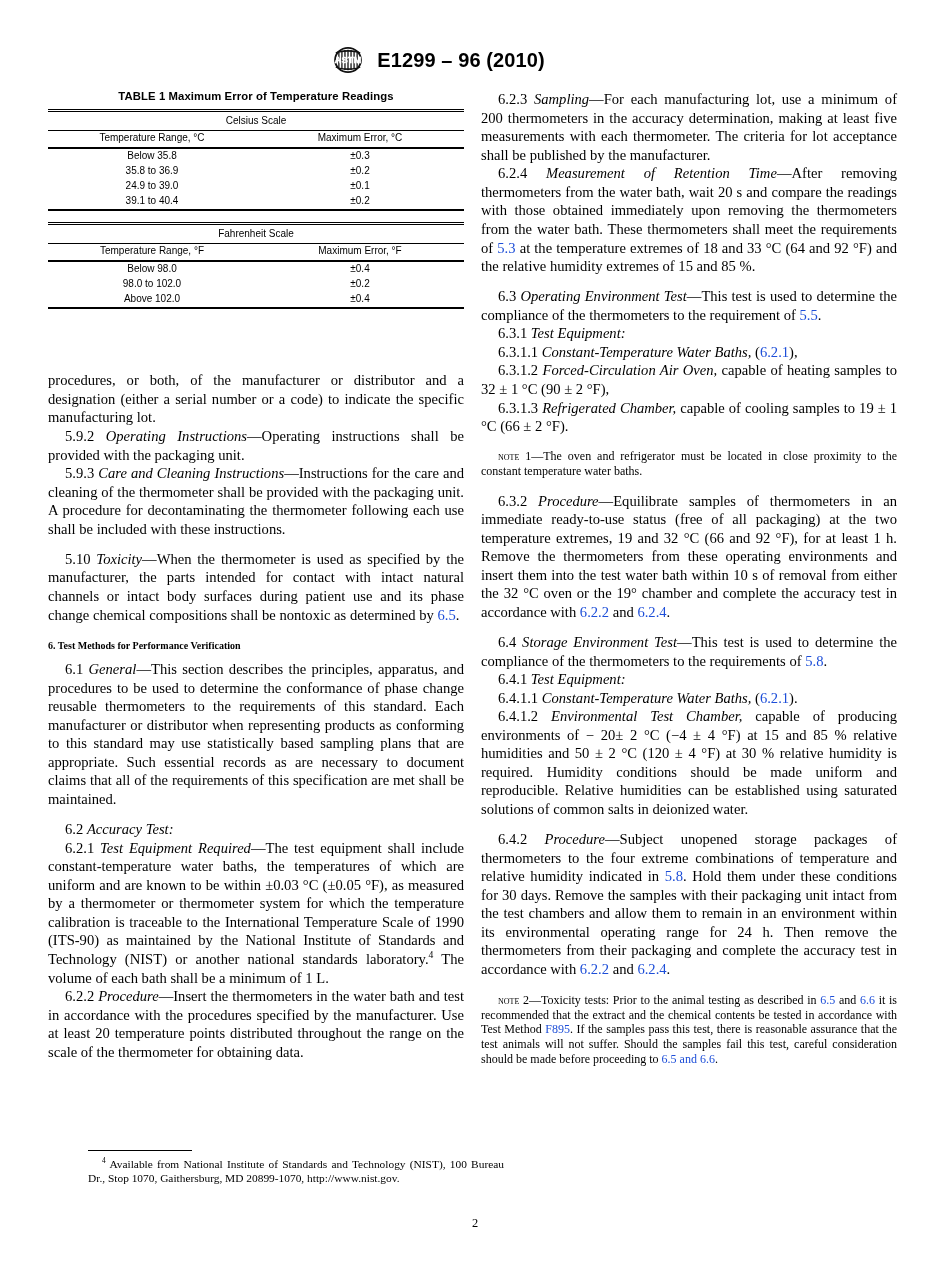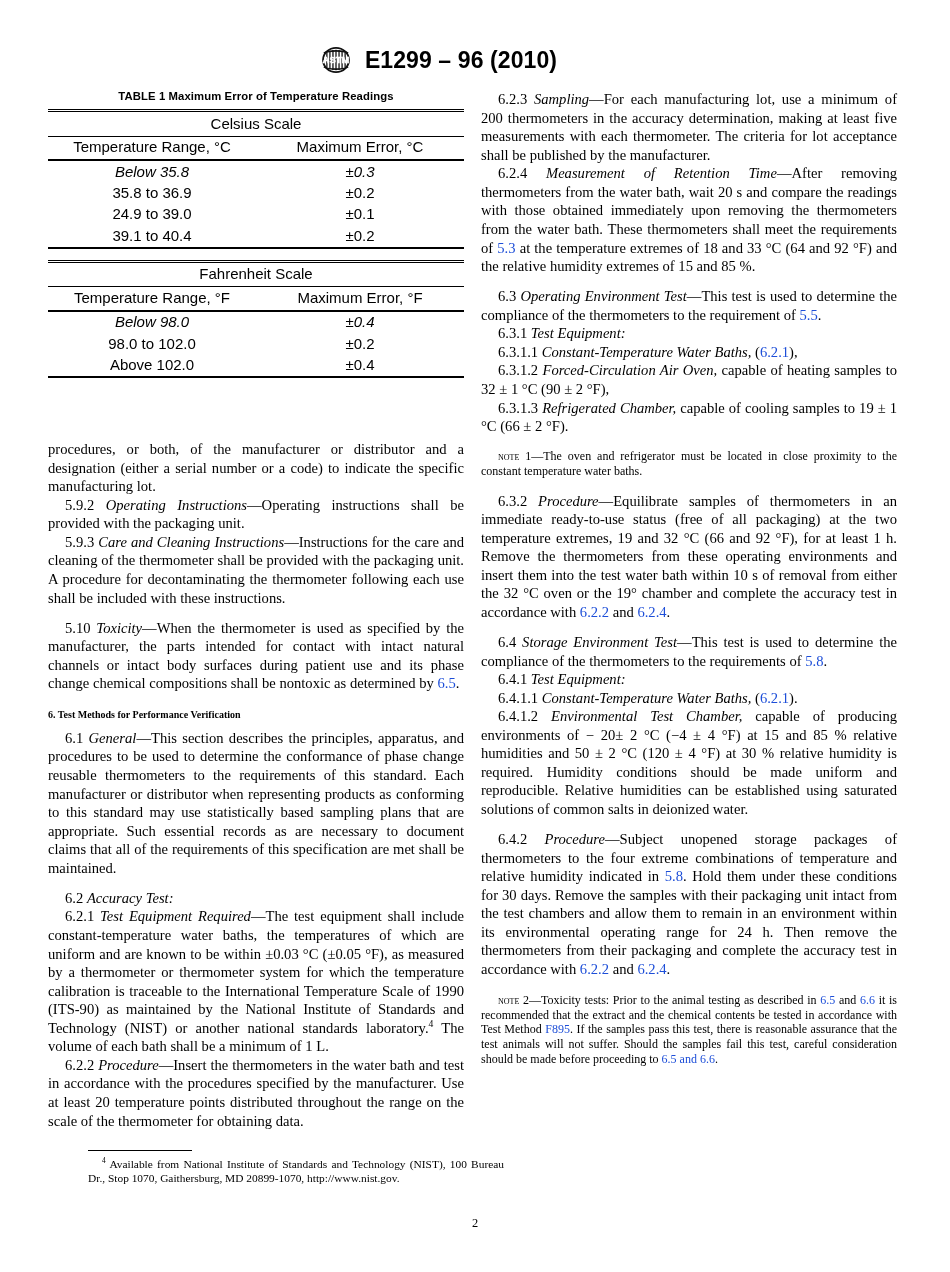--- a/index.html
+++ b/index.html
@@ -27,21 +27,21 @@
     justify-content: center;
     gap: 10px;
   }
   .astm-logo {
     width: 38px;
     height: 32px;
     flex: 0 0 auto;
   }
   .header-title {
     font-family: "Liberation Sans", "DejaVu Sans", sans-serif;
-    font-size: 23px;
+    font-size: 20px;
     font-weight: bold;
     letter-spacing: 0.1px;
     white-space: nowrap;
     text-align: center;
   }
 
   
   .col {
     position: absolute;
     width: 416px;
@@ -56,28 +56,28 @@
     font-size: 11.3px;
     font-weight: bold;
     text-align: center;
     margin: 0 0 7px 0;
     letter-spacing: 0.1px;
   }
   table.t1 {
     width: 100%;
     border-collapse: collapse;
     font-family: "Liberation Sans", "DejaVu Sans", sans-serif;
-    font-size: 15px;
+    font-size: 10px;
   }
   table.t1 td {
     padding: 1.3px 0;
     line-height: 1.25;
   }
   .rule-double { border-top: 3px double #000; }
-  .rule-top-thick { border-top: 2.2px solid #000; font-style: italic; }
+  .rule-top-thick { border-top: 2.2px solid #000; }
   .rule-thin { border-top: 0.8px solid #000; }
   .rule-bot-thick { border-bottom: 2.2px solid #000; }
   .scale-head {
     text-align: center;
     padding: 2.5px 0 2.5px 0 !important;
   }
   .c-head-l { text-align: center; width: 50%; padding-bottom: 2.5px !important; }
   .c-head-r { text-align: center; width: 50%; padding-bottom: 2.5px !important; }
   .c-val-l { text-align: center; padding-left: 26px; }
   .c-val-r { text-align: center; }

